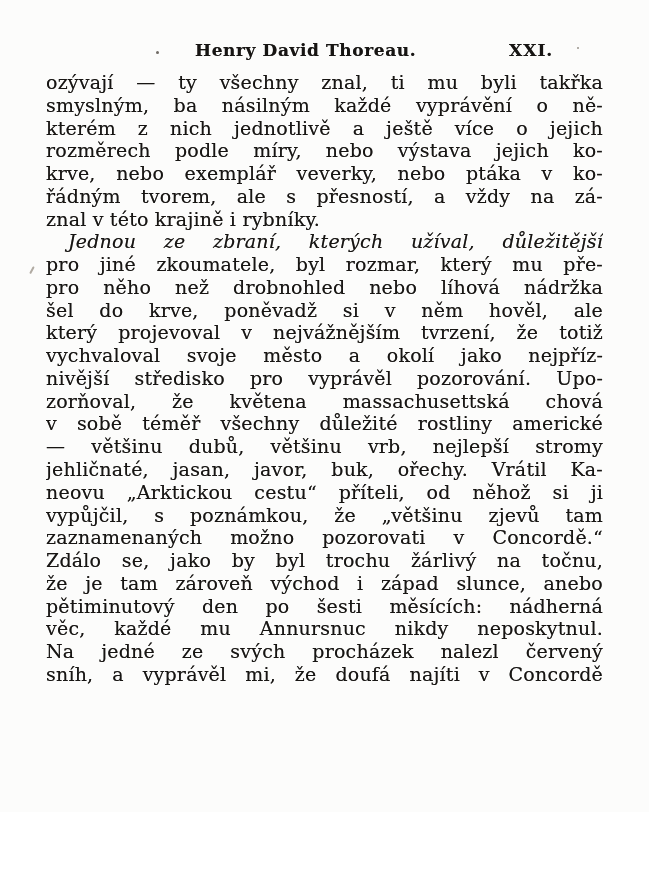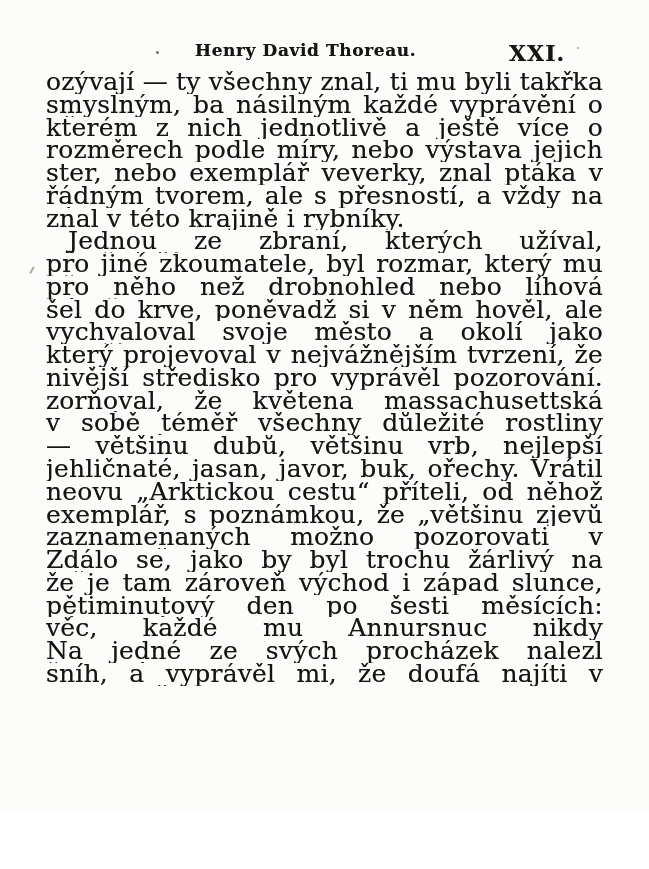--- a/index.html
+++ b/index.html
@@ -31,48 +31,49 @@
     font-size: 17px;
     font-weight: bold;
     letter-spacing: 0.6px;
     white-space: nowrap;
     text-shadow: 0 0 0.4px rgba(20,18,16,0.6);
   }
   .page-number {
     position: absolute;
     left: 509px;
     top: 0;
-    font-size: 22px;
+    font-size: 17px;
     font-weight: bold;
     letter-spacing: 1px;
     white-space: nowrap;
     text-shadow: 0 0 0.4px rgba(20,18,16,0.6);
   }
   
   .body-text {
     position: absolute;
     left: 46px;
     top: 71px;
     width: 557px;
-    font-size: 25px;
+    font-size: 19px;
     line-height: 22.77px;
     letter-spacing: 0.2px;
     text-shadow: 0 0 0.4px rgba(20,18,16,0.55);
   }
   .ln {
     height: 22.77px;
     overflow: hidden;
     text-align: justify;
     text-align-last: justify;
   }
   .ln.end {
     text-align-last: left;
   }
   .ln.indent {
     text-indent: 22px;
+    font-style: italic;
   }
   
   .speck {
     position: absolute;
     border-radius: 50%;
   }
   .speck.s1 { left: 156px; top: 51px;  width: 3px; height: 3px; background: #6f6a64; }
   .speck.s2 { left: 577px; top: 47px;  width: 2px; height: 2px; background: #9a948c; }
   .speck.s3 { left: 413px; top: 846px; width: 2px; height: 2px; background: #b5b0a8; }
   .scratch {
@@ -99,36 +100,36 @@
   <div class="running-header">
     <span class="header-title">Henry David Thoreau.</span>
     <span class="page-number">XXI.</span>
   </div>
 
   <div class="body-text">
     <div class="ln">ozývají — ty všechny znal, ti mu byli takřka</div>
     <div class="ln">smyslným, ba násilným každé vyprávění o ně-</div>
     <div class="ln">kterém z nich jednotlivě a ještě více o jejich</div>
     <div class="ln">rozměrech podle míry, nebo výstava jejich ko-</div>
-    <div class="ln">ster, nebo exemplář veverky, znal ptáka v ko-</div>
+    <div class="ln">krve, nebo exemplář veverky, nebo ptáka v ko-</div>
     <div class="ln">řádným tvorem, ale s přesností, a vždy na zá-</div>
     <div class="ln end">znal v této krajině i rybníky.</div>
     <div class="ln indent">Jednou ze zbraní, kterých užíval, důležitější</div>
     <div class="ln">pro jiné zkoumatele, byl rozmar, který mu pře-</div>
     <div class="ln">pro něho než drobnohled nebo líhová nádržka</div>
     <div class="ln">šel do krve, poněvadž si v něm hověl, ale</div>
+    <div class="ln">který projevoval v nejvážnějším tvrzení, že totiž</div>
     <div class="ln">vychvaloval svoje město a okolí jako nejpříz-</div>
-    <div class="ln">který projevoval v nejvážnějším tvrzení, že totiž</div>
     <div class="ln">nivější středisko pro vyprávěl pozorování. Upo-</div>
     <div class="ln">zorňoval, že květena massachusettská chová</div>
     <div class="ln">v sobě téměř všechny důležité rostliny americké</div>
     <div class="ln">— většinu dubů, většinu vrb, nejlepší stromy</div>
     <div class="ln">jehličnaté, jasan, javor, buk, ořechy. Vrátil Ka-</div>
     <div class="ln">neovu „Arktickou cestu“ příteli, od něhož si ji</div>
-    <div class="ln">exemplář, s poznámkou, že „většinu zjevů tam</div>
+    <div class="ln">vypůjčil, s poznámkou, že „většinu zjevů tam</div>
     <div class="ln">zaznamenaných možno pozorovati v Concordě.“</div>
     <div class="ln">Zdálo se, jako by byl trochu žárlivý na točnu,</div>
     <div class="ln">že je tam zároveň východ i západ slunce, anebo</div>
     <div class="ln">pětiminutový den po šesti měsících: nádherná</div>
     <div class="ln">věc, každé mu Annursnuc nikdy neposkytnul.</div>
     <div class="ln">Na jedné ze svých procházek nalezl červený</div>
     <div class="ln">sníh, a vyprávěl mi, že doufá najíti v Concordě</div>
   </div>
 
   <span class="speck s1"></span>

